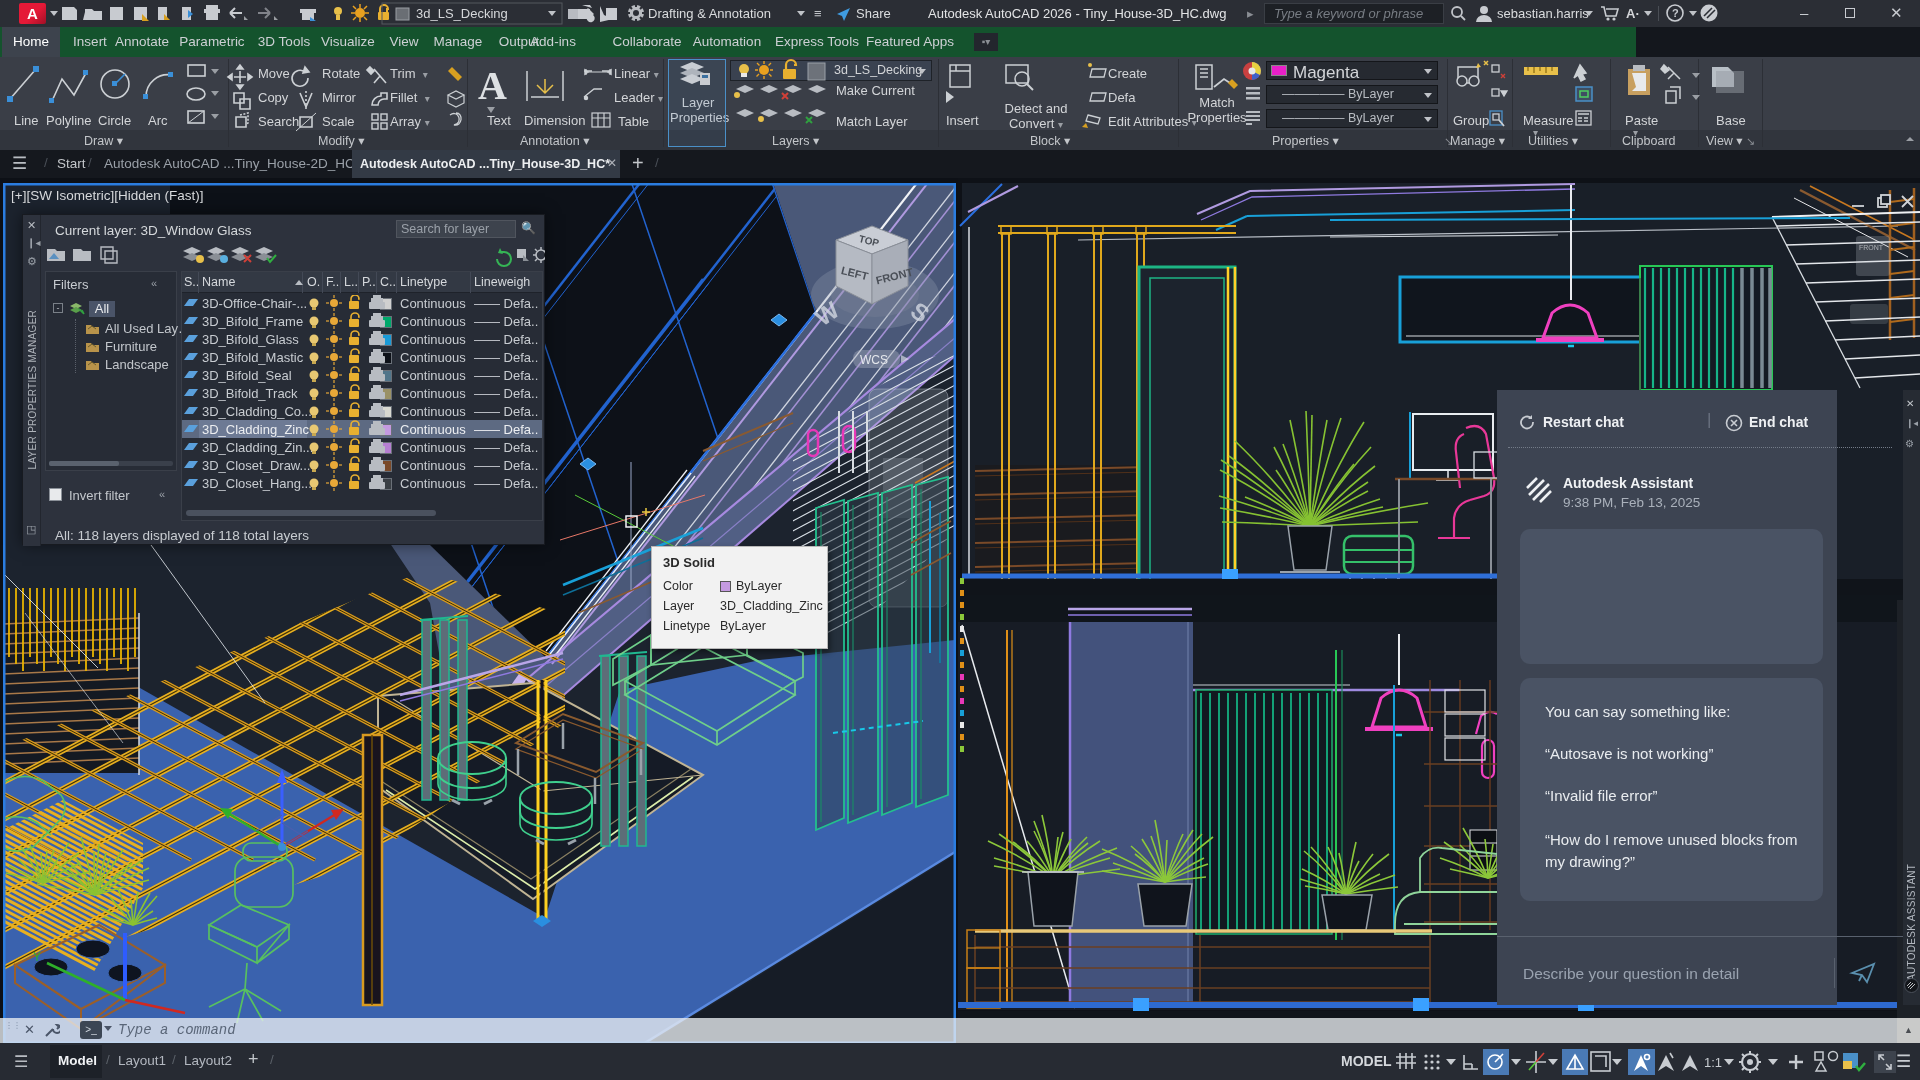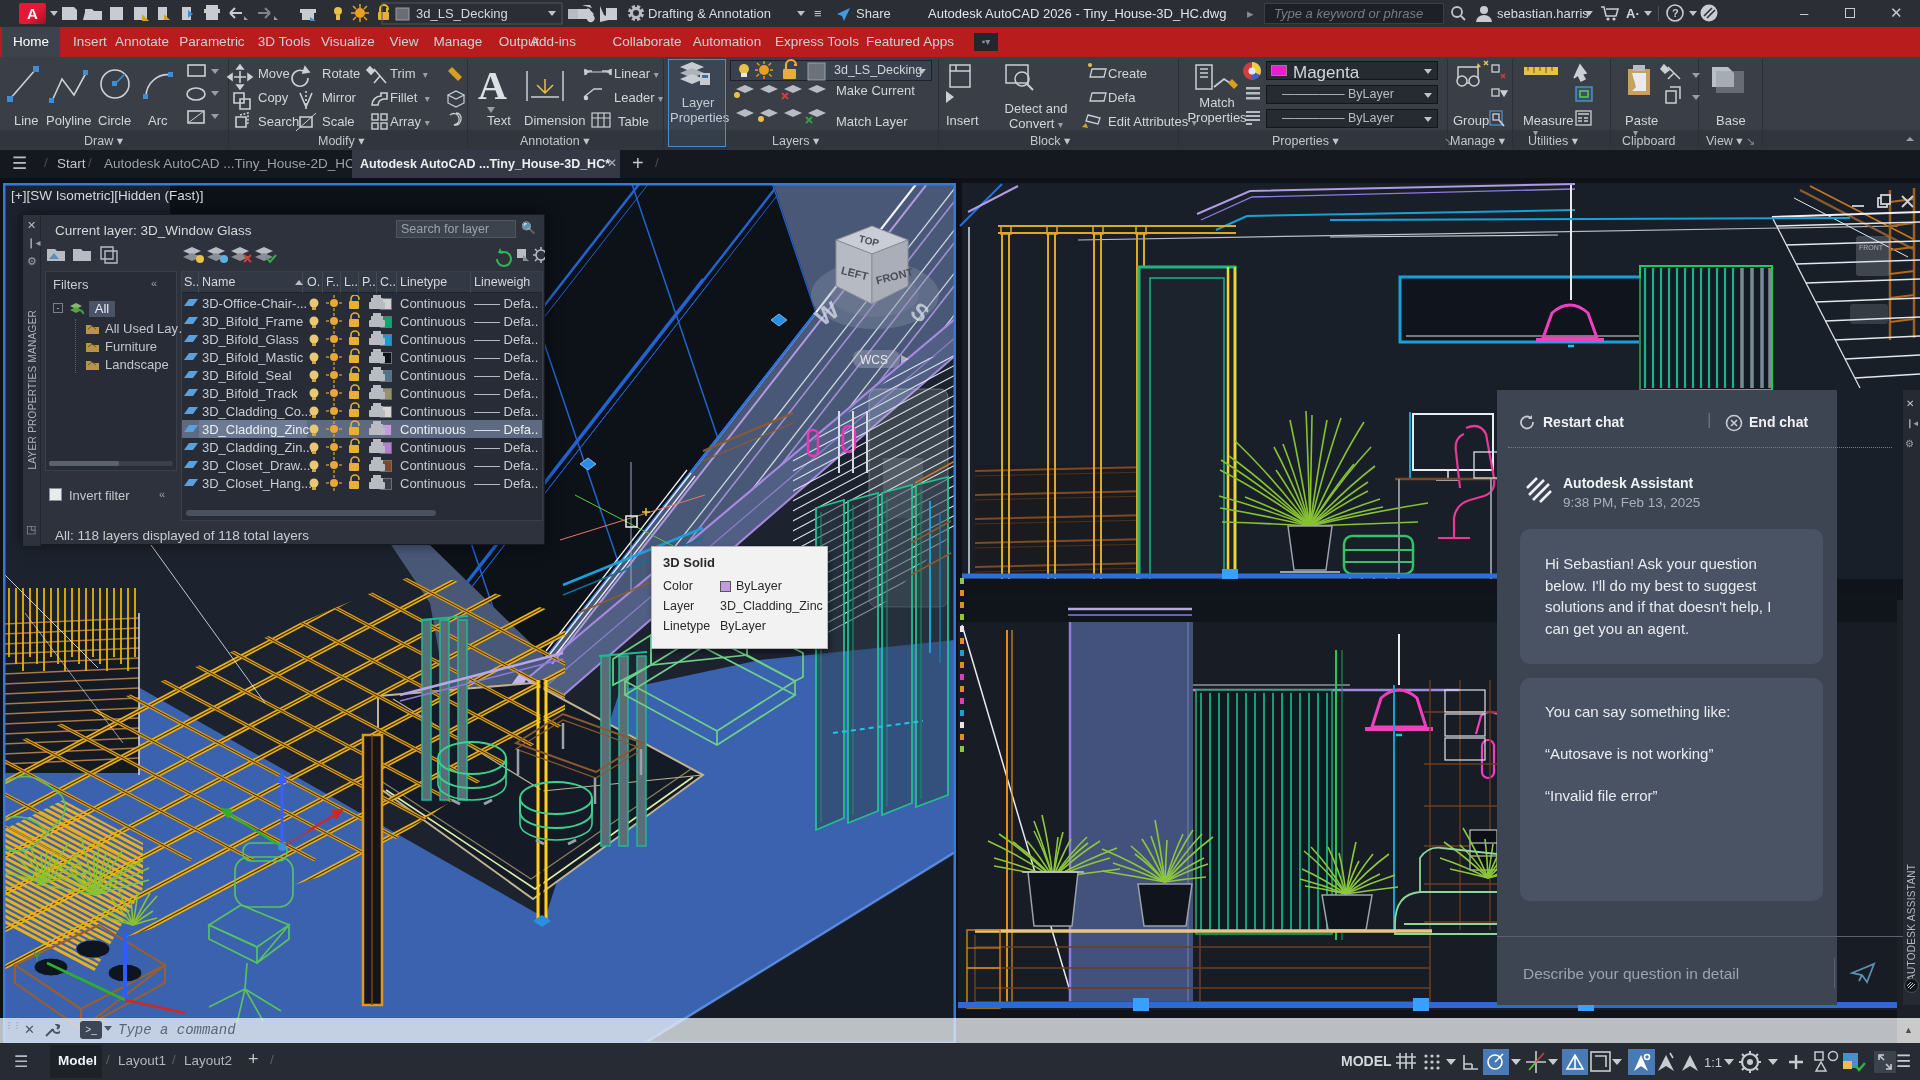--- a/index.html
+++ b/index.html
@@ -4,21 +4,21 @@
 <style>
 *{margin:0;padding:0;box-sizing:border-box}
 html,body{width:1920px;height:1080px;overflow:hidden;background:#14171d;font-family:"Liberation Sans",sans-serif}
 .ab{position:absolute}
 #stage{position:relative;width:1920px;height:1080px}
 
 #title{position:absolute;left:0;top:0;width:1920px;height:27px;background:#2b2e35;color:#d5d7da;font-size:13px}
 #title .txt{position:absolute;top:6px;white-space:nowrap}
 .carr{position:absolute;width:0;height:0;border-left:4px solid transparent;border-right:4px solid transparent;border-top:5px solid #c0c3c8}
 
-#tabrow{position:absolute;left:0;top:27px;width:1920px;height:30px;background:#b91c1c;font-size:13.5px;color:#cdd0d4}
+#tabrow{position:absolute;left:0;top:27px;width:1636px;height:30px;background:#14532d;font-size:13.5px;color:#cdd0d4}
 #tabrow .tab{position:absolute;top:0;height:30px;line-height:30px;text-align:center}
 
 #ribbon{position:absolute;left:0;top:57px;width:1920px;height:93px;background:#3a3e47;font-size:13px;color:#d3d5d8}
 #ribbon .plabel{position:absolute;top:76px;height:17px;line-height:17px;font-size:12.5px;color:#c3c6ca;white-space:nowrap}
 #ribbon .sep{position:absolute;top:2px;width:1px;height:88px;background:#2c2f36}
 #ribbon .pdark{position:absolute;top:73px;height:20px;background:#31353d}
 .bl{position:absolute;white-space:nowrap}
 
 #ftabs{position:absolute;left:0;top:150px;width:1920px;height:28px;background:#15181e;font-size:13.5px;color:#9aa0a8}
 
@@ -1519,25 +1519,25 @@
 <div class="ab" style="left:252px;top:24px;font-size:14px;font-weight:bold;color:#eef0f3">End chat</div>
 <div class="ab" style="left:11px;top:57px;width:384px;border-top:1px dotted #737b88"></div>
 <svg class="ab" style="left:28px;top:86px" width="30" height="28" viewBox="0 0 30 28">
           <g stroke="#eef0f3" stroke-width="2.6">
             <path d="M2 12L12 2 M4 19L19 4 M8 24L24 8 M15 26L26 15"></path>
           </g>
         </svg>
 <div class="ab" style="left:66px;top:85px;font-size:14px;font-weight:bold;color:#f0f2f4">Autodesk Assistant</div>
 <div class="ab" style="left:66px;top:105px;font-size:13.5px;color:#aab1bb">9:38 PM, Feb 13, 2025</div>
 <div class="ab" style="left:23px;top:139px;width:303px;height:135px;background:#4a5364;border-radius:10px"></div>
-<div class="ab" style="left:48px;top:163px;width:240px;line-height:21.5px">Hi Sebastian! Ask your question below. I'll do my best to suggest solutions and if that doesn't help, I can get you an agent.</div>
 <div class="ab" style="left:23px;top:288px;width:303px;height:223px;background:#4a5364;border-radius:10px"></div>
 <div class="ab" style="left:48px;top:313px;width:270px">You can say something like:</div>
 <div class="ab" style="left:48px;top:355px;width:270px">“Autosave is not working”</div>
 <div class="ab" style="left:48px;top:397px;width:270px">“Invalid file error”</div>
+<div class="ab" style="left:48px;top:439px;width:262px;line-height:21.5px">“How do I remove unused blocks from my drawing?”</div>
 <div class="ab" style="left:0px;top:546px;width:406px;height:1px;background:#59616e"></div>
 <div class="ab" style="left:26px;top:575px;color:#9aa3b0;font-size:15.5px">Describe your question in detail</div>
 <div class="ab" style="left:337px;top:568px;width:1px;height:30px;background:#59616e"></div>
 <svg class="ab" style="left:352px;top:570px" width="28" height="26" viewBox="0 0 28 26">
           <path d="M3 13L25 4l-7 18-5-7z M13 15l-3 6" fill="none" stroke="#5a8fae" stroke-width="1.8"></path>
         </svg>
 </div>
 <div class="ab" style="left:1903px;top:212px;width:17px;height:615px;background:#262b33">
 <div class="ab" style="left:3px;top:8px;color:#c3c7cc;font-size:10px">✕</div>
 <div class="ab" style="left:3px;top:28px;color:#9aa0a8;font-size:9px">❙◂</div>

